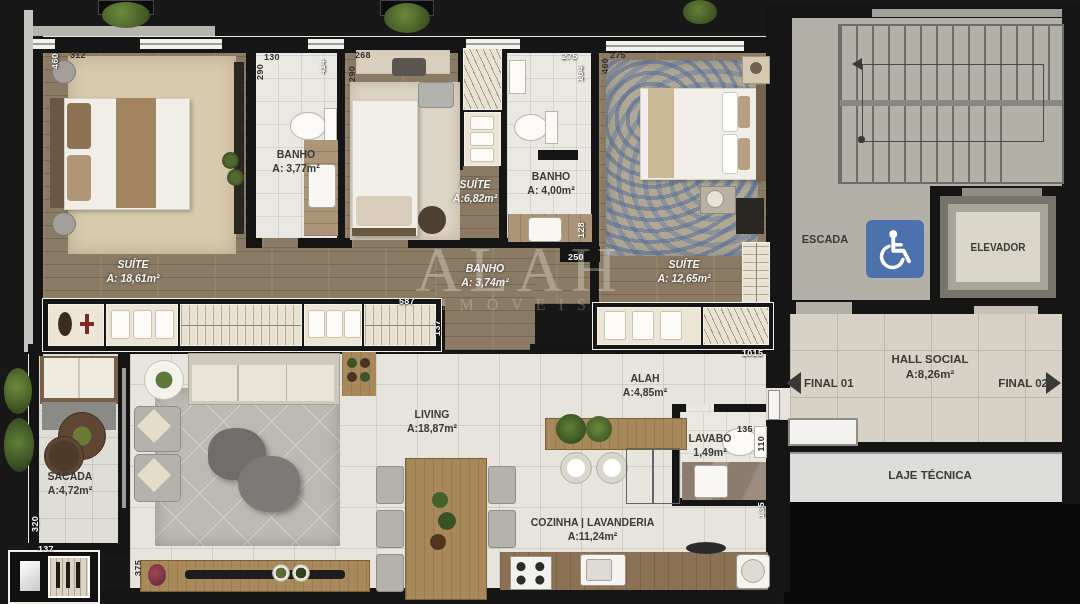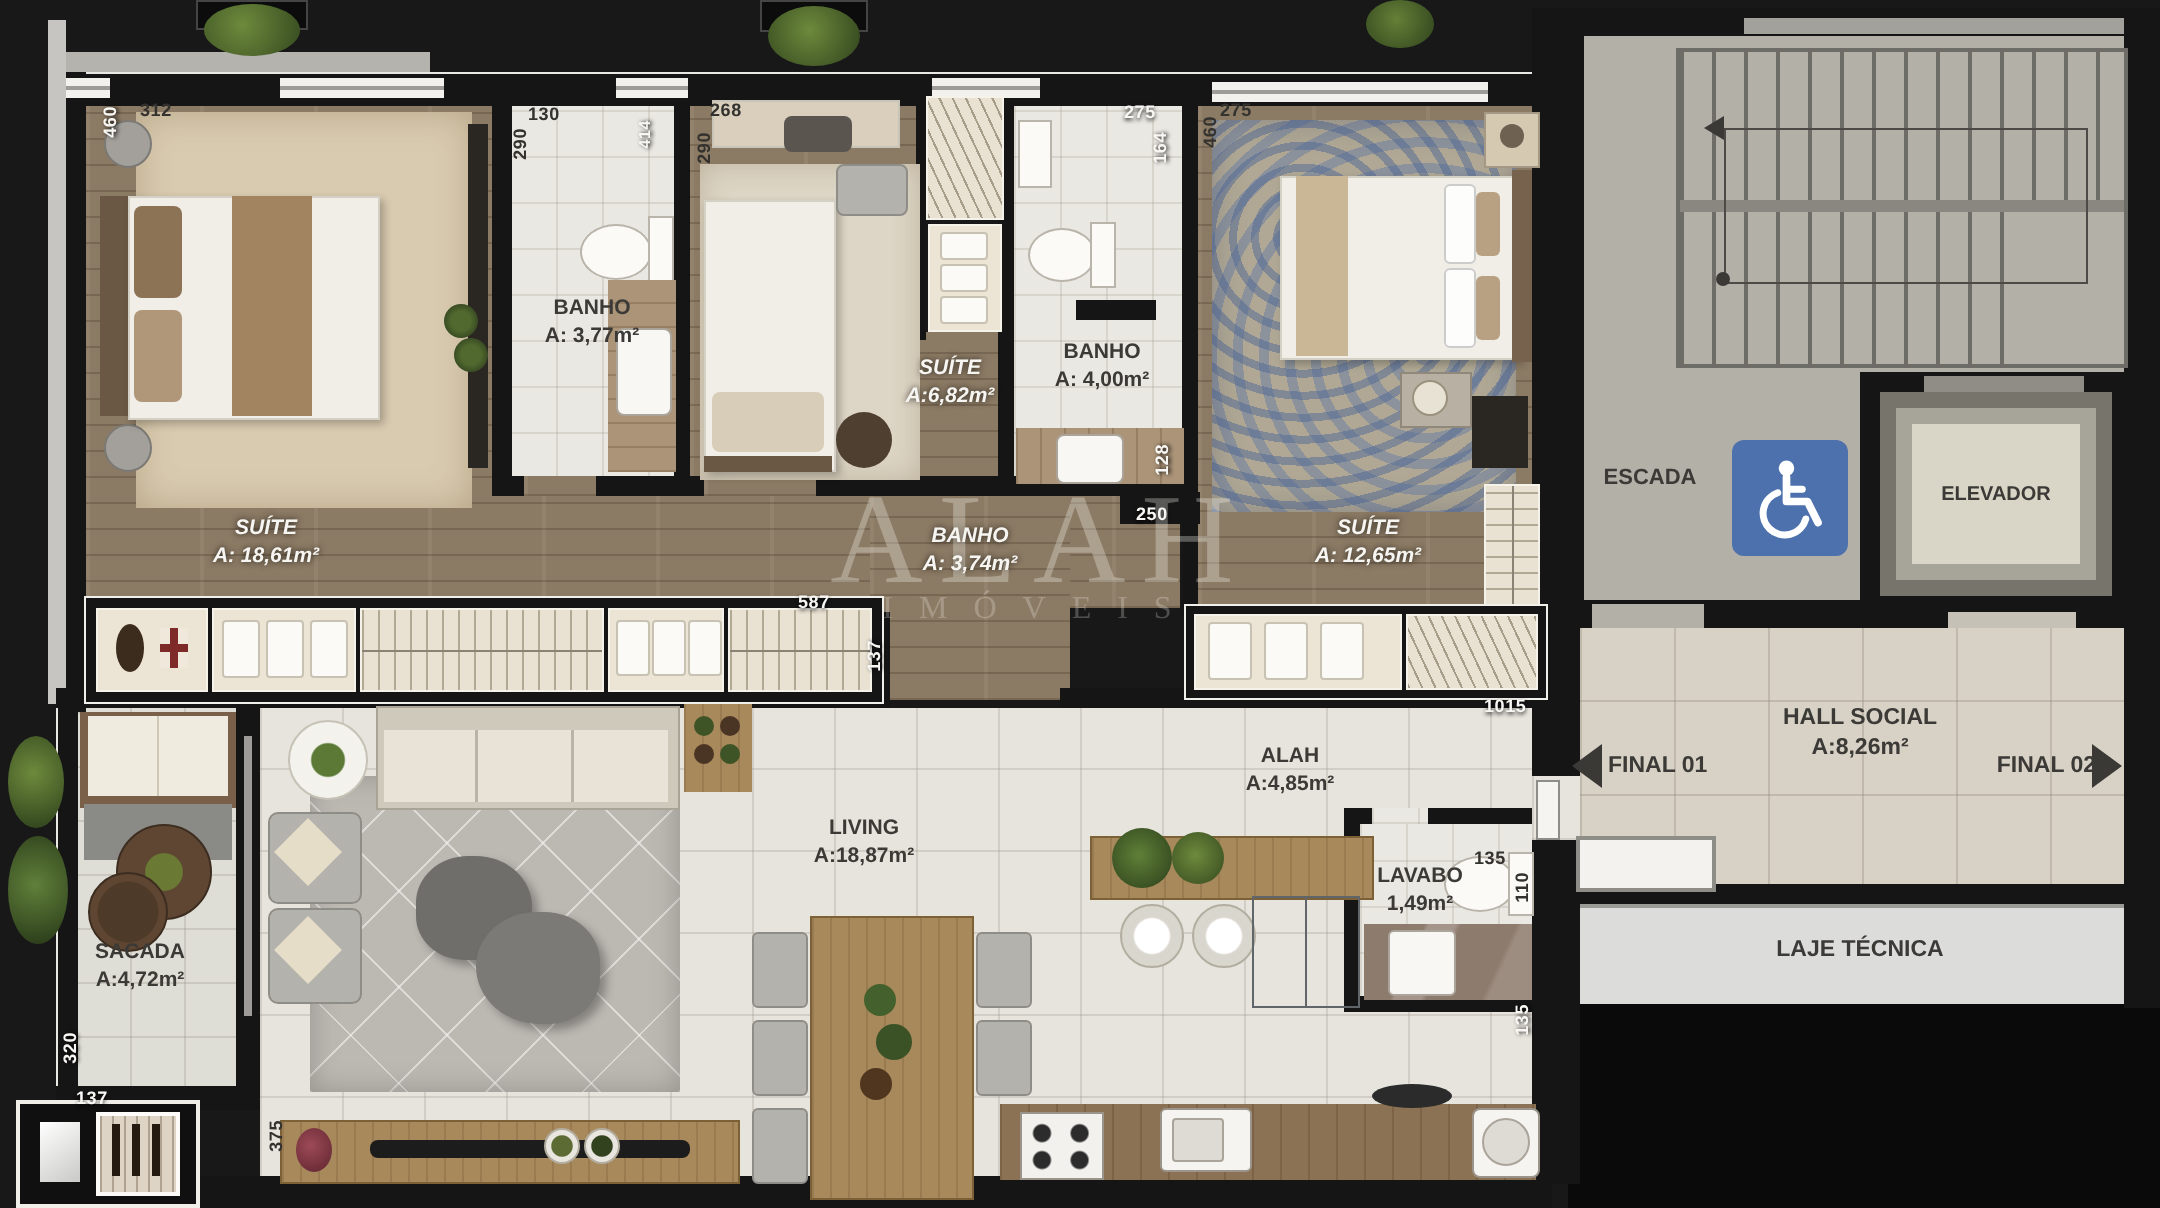--- a/index.html
+++ b/index.html
@@ -332,20 +332,24 @@
     <span>A:4,85m²</span>
   </div>
   <div class="rlabel" style="left:385px;top:408px;width:94px;">
     <span>LIVING</span>
     <span>A:18,87m²</span>
   </div>
   <div class="rlabel" style="left:40px;top:470px;width:60px;">
     <span>SACADA</span>
     <span>A:4,72m²</span>
   </div>
+  <div class="rlabel" style="left:505px;top:516px;width:175px;">
+    <span>COZINHA | LAVANDERIA</span>
+    <span>A:11,24m²</span>
+  </div>
   <div class="rlabel" style="left:682px;top:432px;width:56px;">
     <span>LAVABO</span>
     <span>1,49m²</span>
   </div>
   <div class="rlabel" style="left:790px;top:232px;width:70px;font-size:11px;">
     <span>ESCADA</span>
   </div>
   <div class="rlabel" style="left:956px;top:241px;width:84px;font-size:10px;">
     <span>ELEVADOR</span>
   </div>

